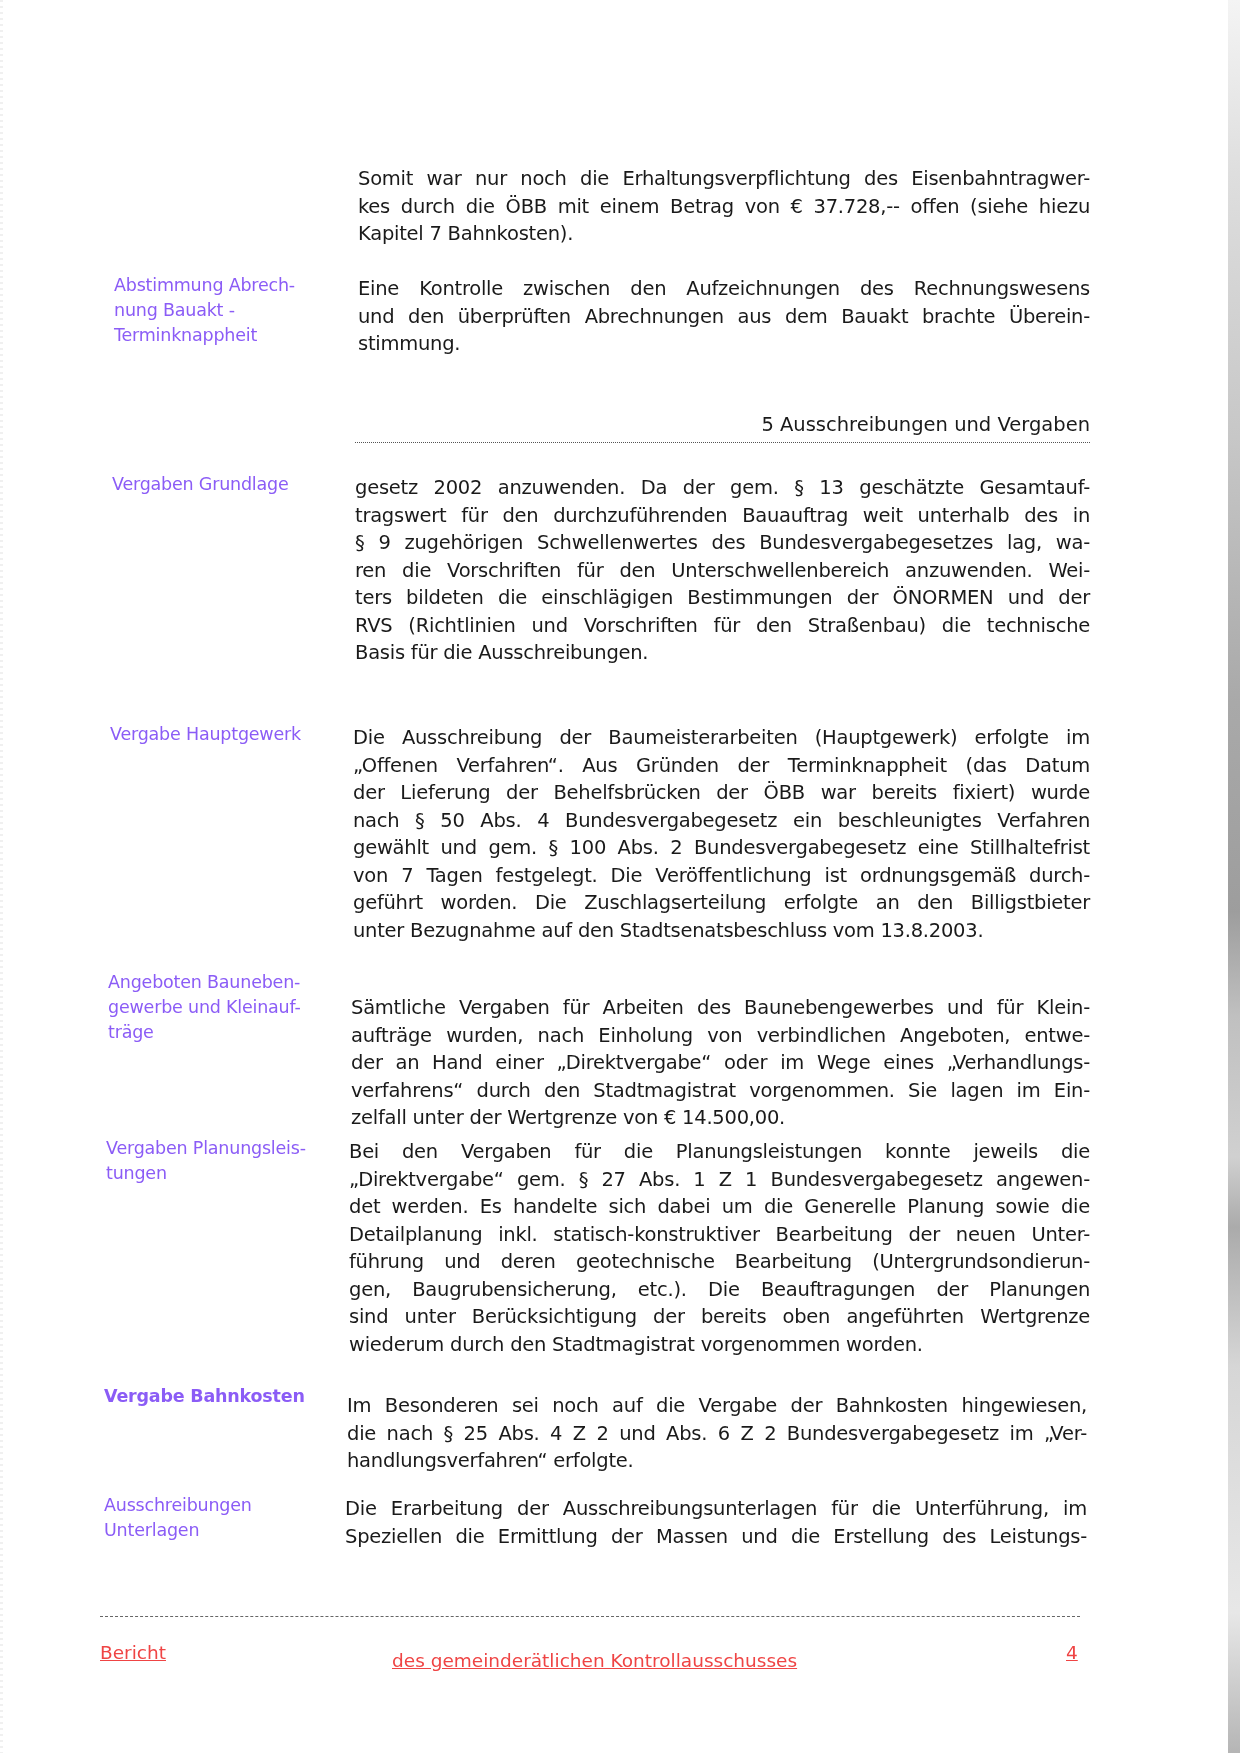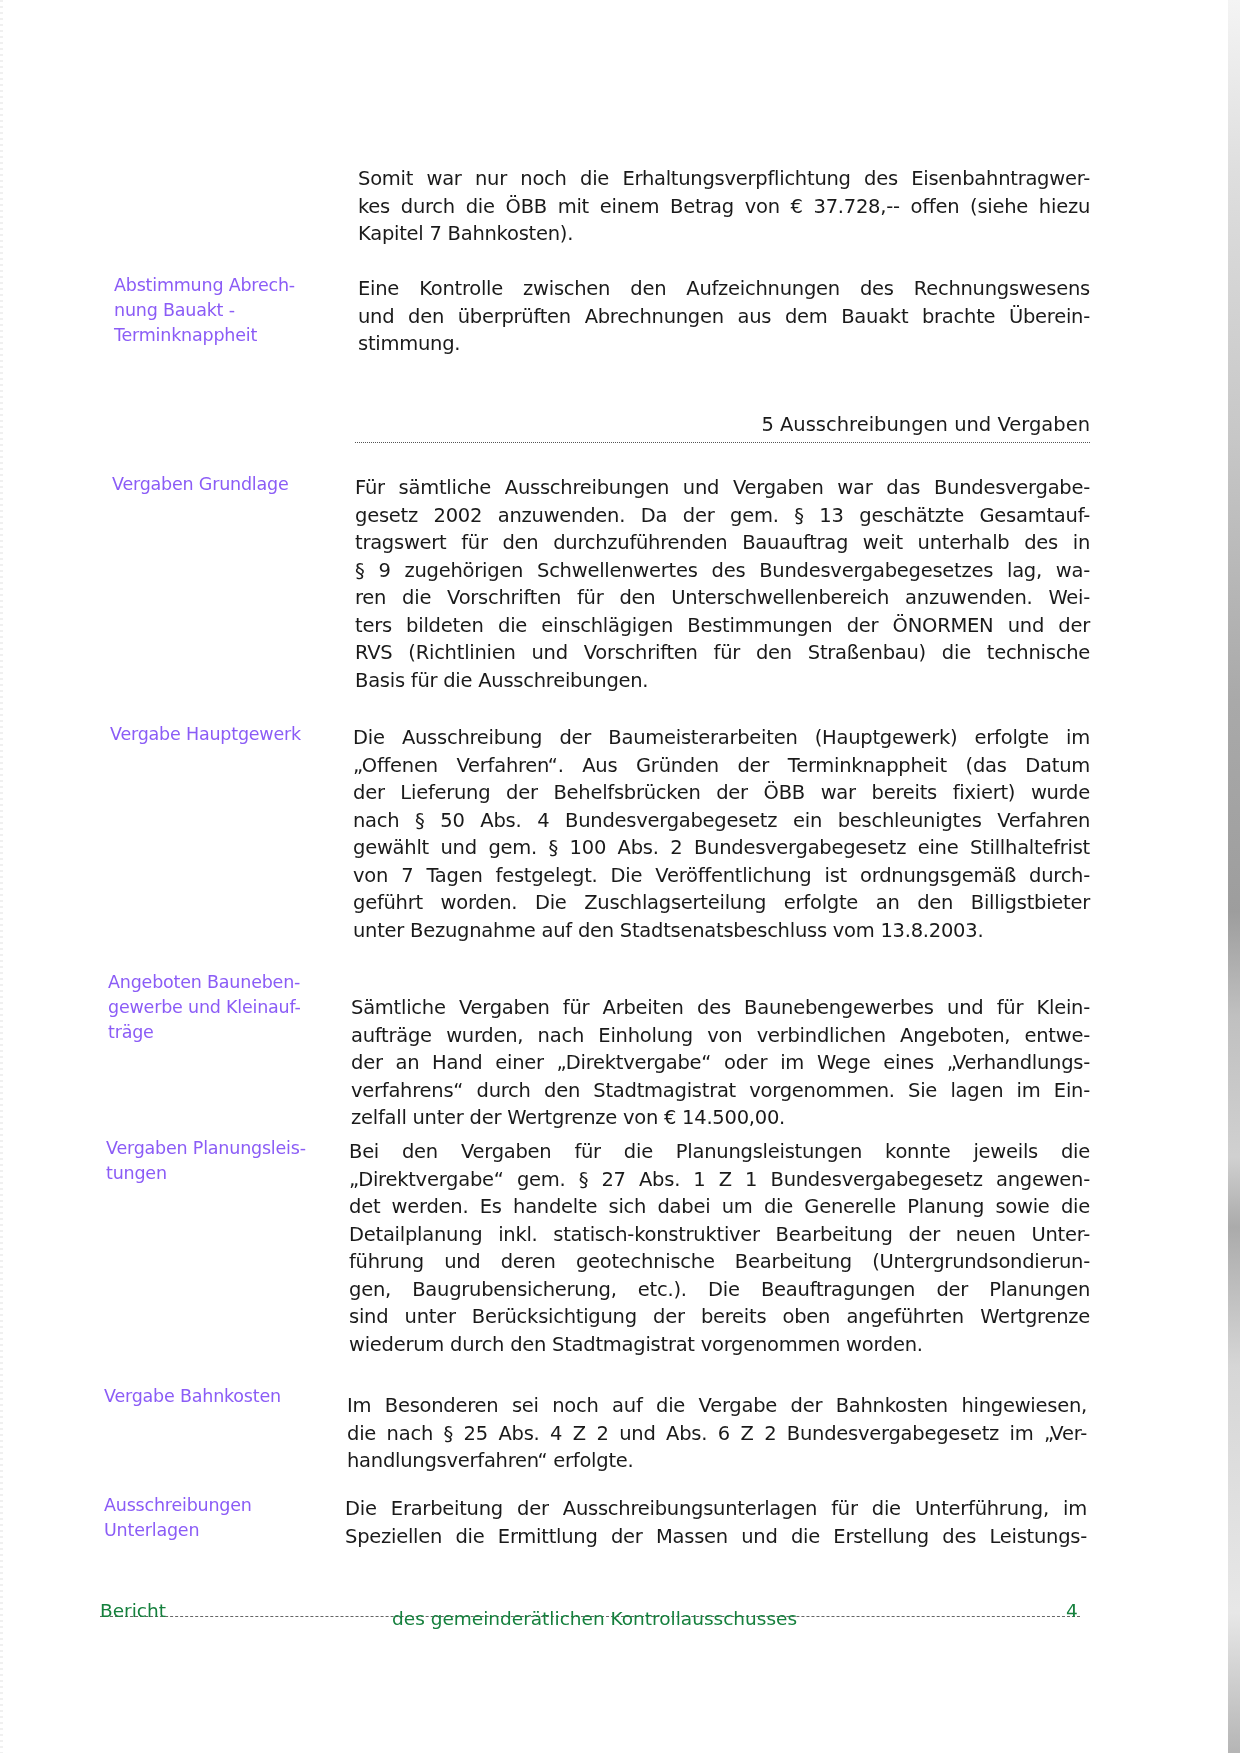--- a/index.html
+++ b/index.html
@@ -31,21 +31,21 @@
   .section-heading {
     position: absolute; left: 355px; width: 735px; top: 413px;
     font-size: 19.5px; text-align: right; color: #1a1a1a;
     padding-bottom: 6px; border-bottom: 1.5px dotted #555;
   }
   .footer-rule {
     position: absolute; left: 100px; width: 980px; top: 1616px;
     border-top: 1.3px dashed #666;
   }
   .footer-left, .footer-center, .footer-right {
-    position: absolute; top: 1600px; font-size: 18.5px; color: #15803d;
+    position: absolute; top: 1642px; font-size: 18.5px; color: #ef4444; text-decoration: underline;
   }
   .footer-left { left: 100px; }
   .footer-center { left: 392px; margin-top: 8px; }
   .footer-right { left: 1066px; }
 </style>
 </head>
 <body>
 
 <div class="scan-edge-left"></div>
 <div class="scan-edge"></div>
@@ -66,21 +66,20 @@
   <span class="line">und den überprüften Abrechnungen aus dem Bauakt brachte Überein-</span>
   <span class="line last">stimmung.</span>
 </div>
 
 <div class="section-heading">5  Ausschreibungen und Vergaben</div>
 
 <div class="margin-note" style="left:112px; top:472px;">
   <div>Vergaben Grundlage</div>
 </div>
 <div class="body-text" style="left:355px; top:474px; width:735px;">
-  <span class="line">Für sämtliche Ausschreibungen und Vergaben war das Bundesvergabe-</span>
   <span class="line">gesetz 2002 anzuwenden. Da der gem. § 13 geschätzte Gesamtauf-</span>
   <span class="line">tragswert für den durchzuführenden Bauauftrag weit unterhalb des in</span>
   <span class="line">§ 9 zugehörigen Schwellenwertes des Bundesvergabegesetzes lag, wa-</span>
   <span class="line">ren die Vorschriften für den Unterschwellenbereich anzuwenden. Wei-</span>
   <span class="line">ters bildeten die einschlägigen Bestimmungen der ÖNORMEN und der</span>
   <span class="line">RVS (Richtlinien und Vorschriften für den Straßenbau) die technische</span>
   <span class="line last">Basis für die Ausschreibungen.</span>
 </div>
 
 <div class="margin-note" style="left:110px; top:722px;">
@@ -118,21 +117,21 @@
   <span class="line">Bei den Vergaben für die Planungsleistungen konnte jeweils die</span>
   <span class="line">„Direktvergabe“ gem. § 27 Abs. 1 Z 1 Bundesvergabegesetz angewen-</span>
   <span class="line">det werden. Es handelte sich dabei um die Generelle Planung sowie die</span>
   <span class="line">Detailplanung inkl. statisch-konstruktiver Bearbeitung der neuen Unter-</span>
   <span class="line">führung und deren geotechnische Bearbeitung (Untergrundsondierun-</span>
   <span class="line">gen, Baugrubensicherung, etc.). Die Beauftragungen der Planungen</span>
   <span class="line">sind unter Berücksichtigung der bereits oben angeführten Wertgrenze</span>
   <span class="line last">wiederum durch den Stadtmagistrat vorgenommen worden.</span>
 </div>
 
-<div class="margin-note" style="left:104px; top:1384px;">
+<div class="margin-note" style="left:104px; top:1384px;font-weight:bold;">
   <div>Vergabe Bahnkosten</div>
 </div>
 <div class="body-text" style="left:347px; top:1392px; width:740px;">
   <span class="line">Im Besonderen sei noch auf die Vergabe der Bahnkosten hingewiesen,</span>
   <span class="line">die nach § 25 Abs. 4 Z 2 und Abs. 6 Z 2 Bundesvergabegesetz im „Ver-</span>
   <span class="line last">handlungsverfahren“ erfolgte.</span>
 </div>
 
 <div class="margin-note" style="left:104px; top:1493px;">
   <div>Ausschreibungen</div>

